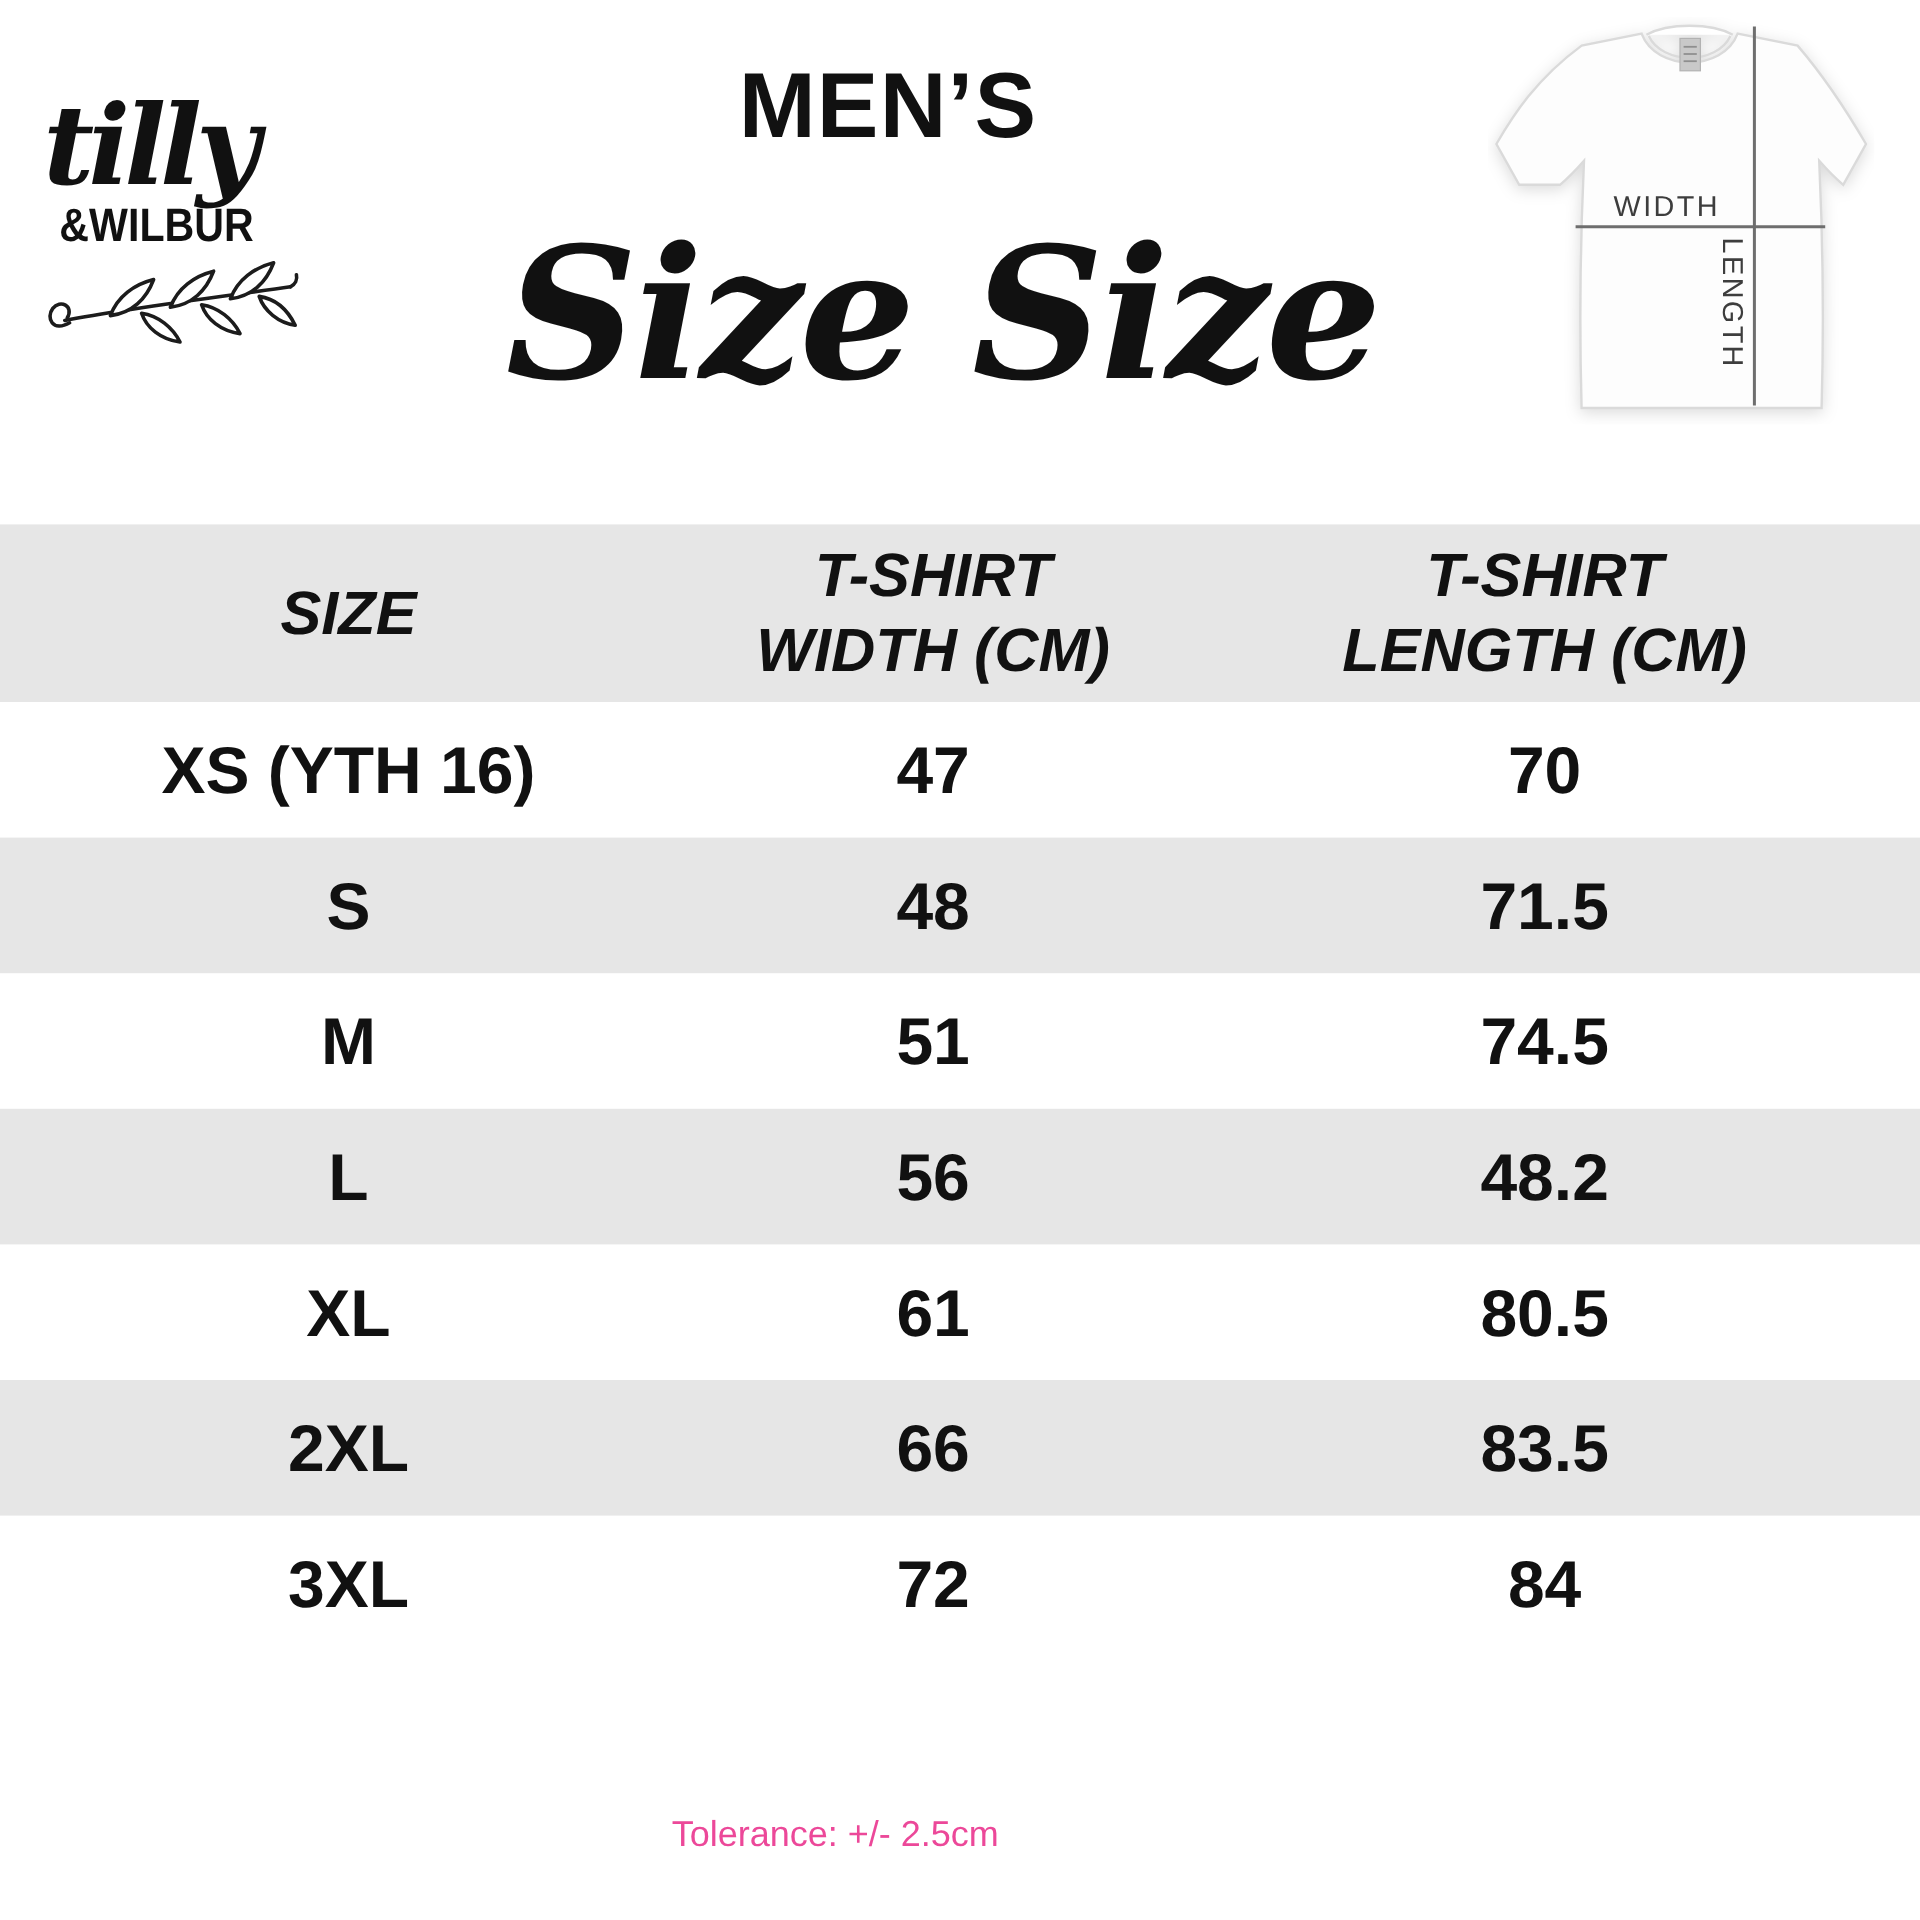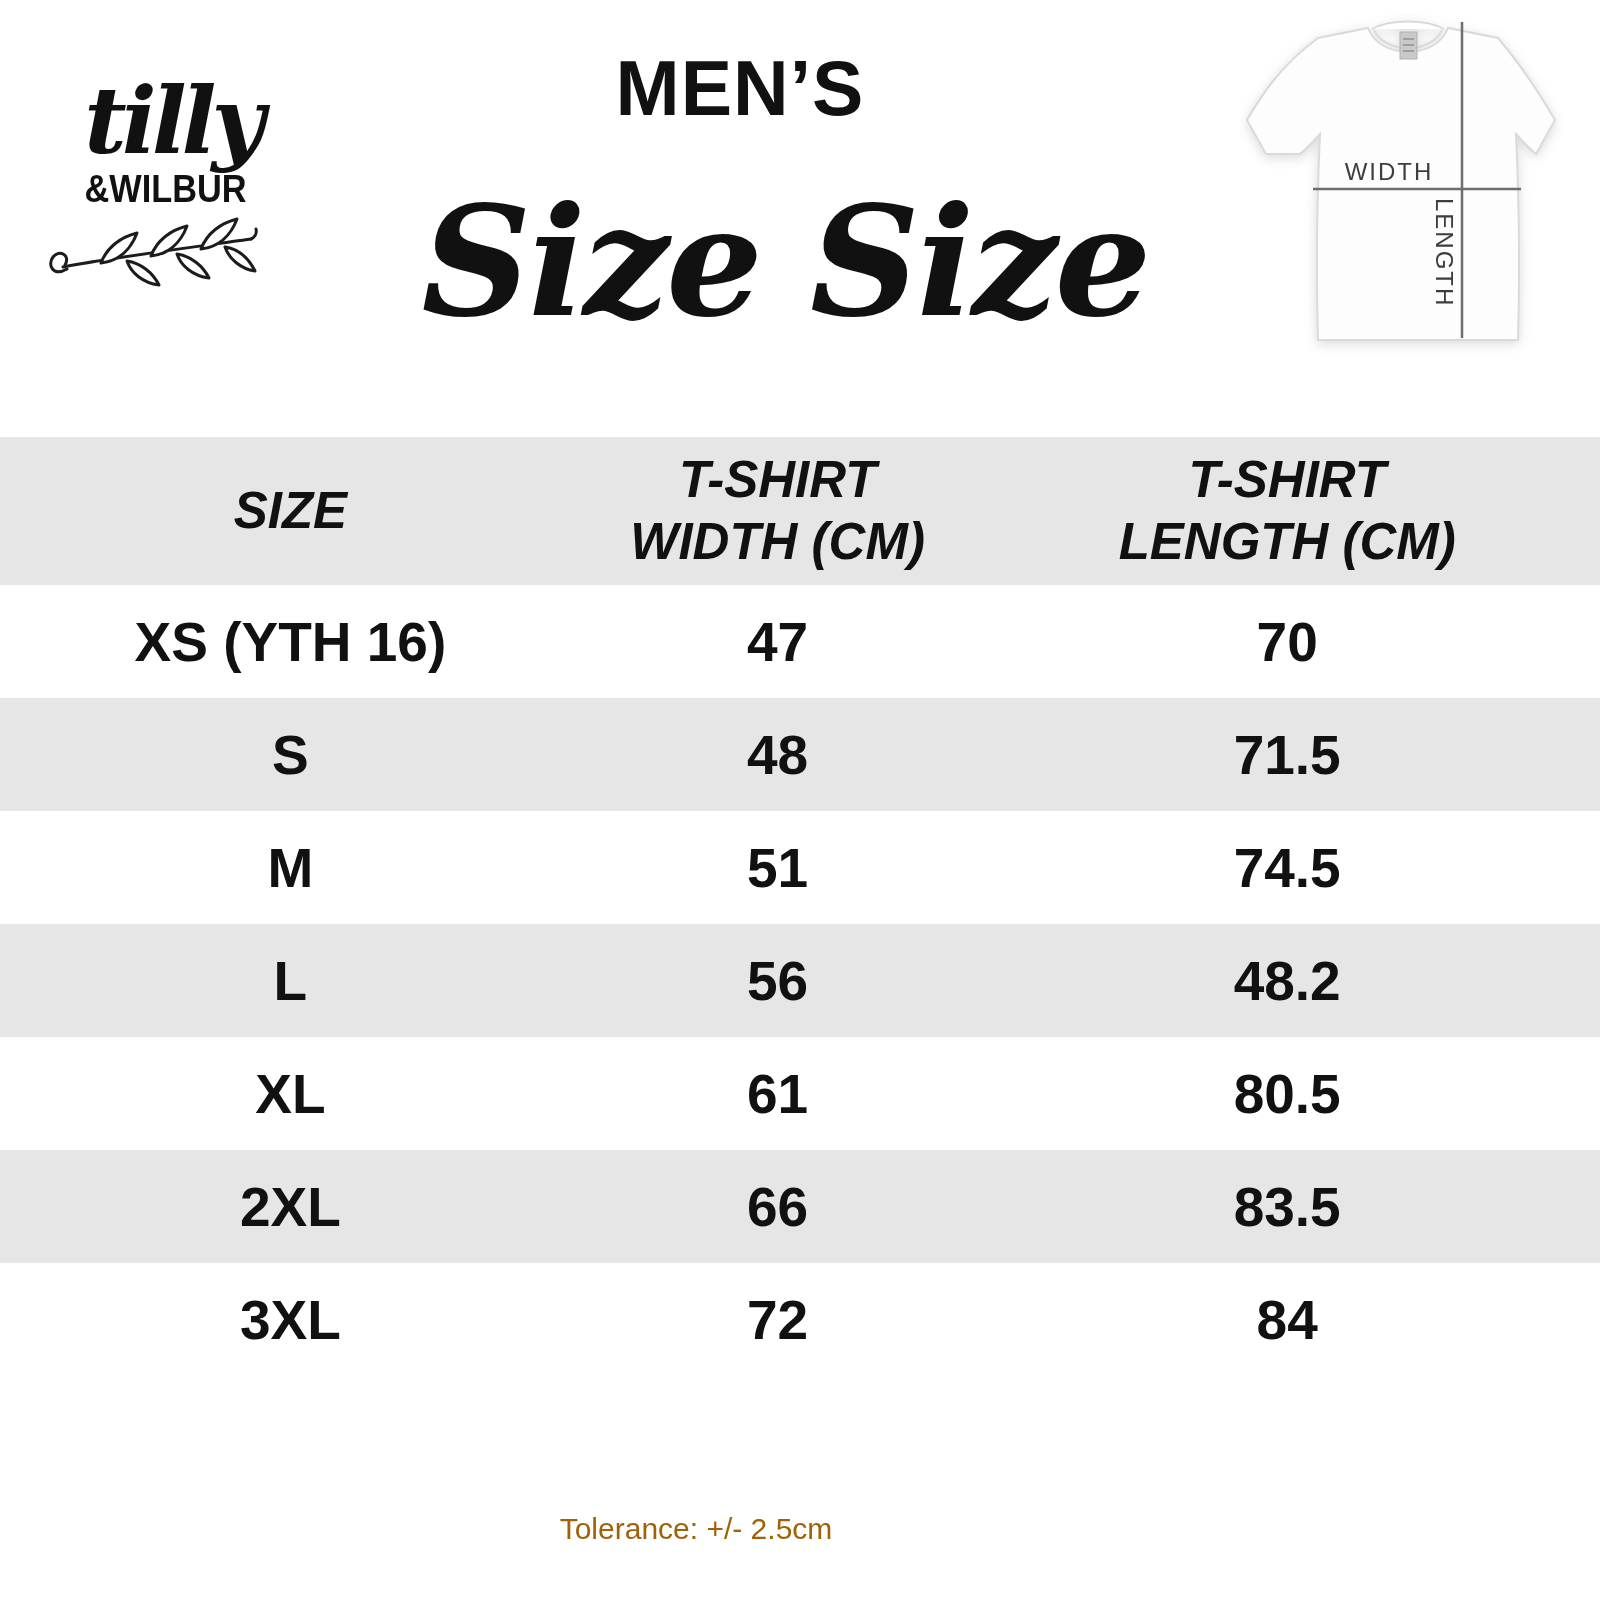--- a/index.html
+++ b/index.html
@@ -2,21 +2,21 @@
 <html><head>
 <meta charset="utf-8">
 <style>
   html,body{margin:0;padding:0;background:#fff;}
   .page{
     position:relative;width:1600px;height:1600px;background:#ffffff;
     font-family:"Liberation Sans",sans-serif;color:#111;overflow:hidden;
   }
 
   
-  .logo{position:absolute;left:36px;top:78px;width:224px;text-align:right;}
+  .logo{position:absolute;left:36px;top:78px;width:224px;text-align:left;}
   .logo-script{
     font-family:"DejaVu Serif",serif;font-style:italic;font-weight:bold;
     font-size:92px;line-height:.95;letter-spacing:-5px;white-space:nowrap;
   }
   .logo-caps{
     font-size:39px;font-weight:bold;letter-spacing:0px;margin-top:2px;
     transform:scaleX(.88);transform-origin:center;white-space:nowrap;
   }
   .logo-branch{margin-top:2px;}
 
@@ -42,21 +42,21 @@
     align-items:center;text-align:center;
   }
   .tr.head{height:148px;background:#e6e6e6;font-size:51px;font-weight:bold;line-height:1.22;font-style:italic;}
   .tr.head .th span{display:block;}
   .tr.row{height:113px;font-size:55px;font-weight:bold;}
   .tr.stripe{background:#e6e6e6;}
 
   
   .tolerance{
     position:absolute;left:0;top:1512px;width:1392px;text-align:center;
-    font-size:30px;font-weight:normal;color:#a16207;letter-spacing:0;
+    font-size:30px;font-weight:normal;color:#ec4899;letter-spacing:0;
   }
 </style>
 </head>
 <body>
 
 <div class="page">
 
   <div class="logo">
     <div class="logo-script">tilly</div>
     <div class="logo-caps">&amp;WILBUR</div>

